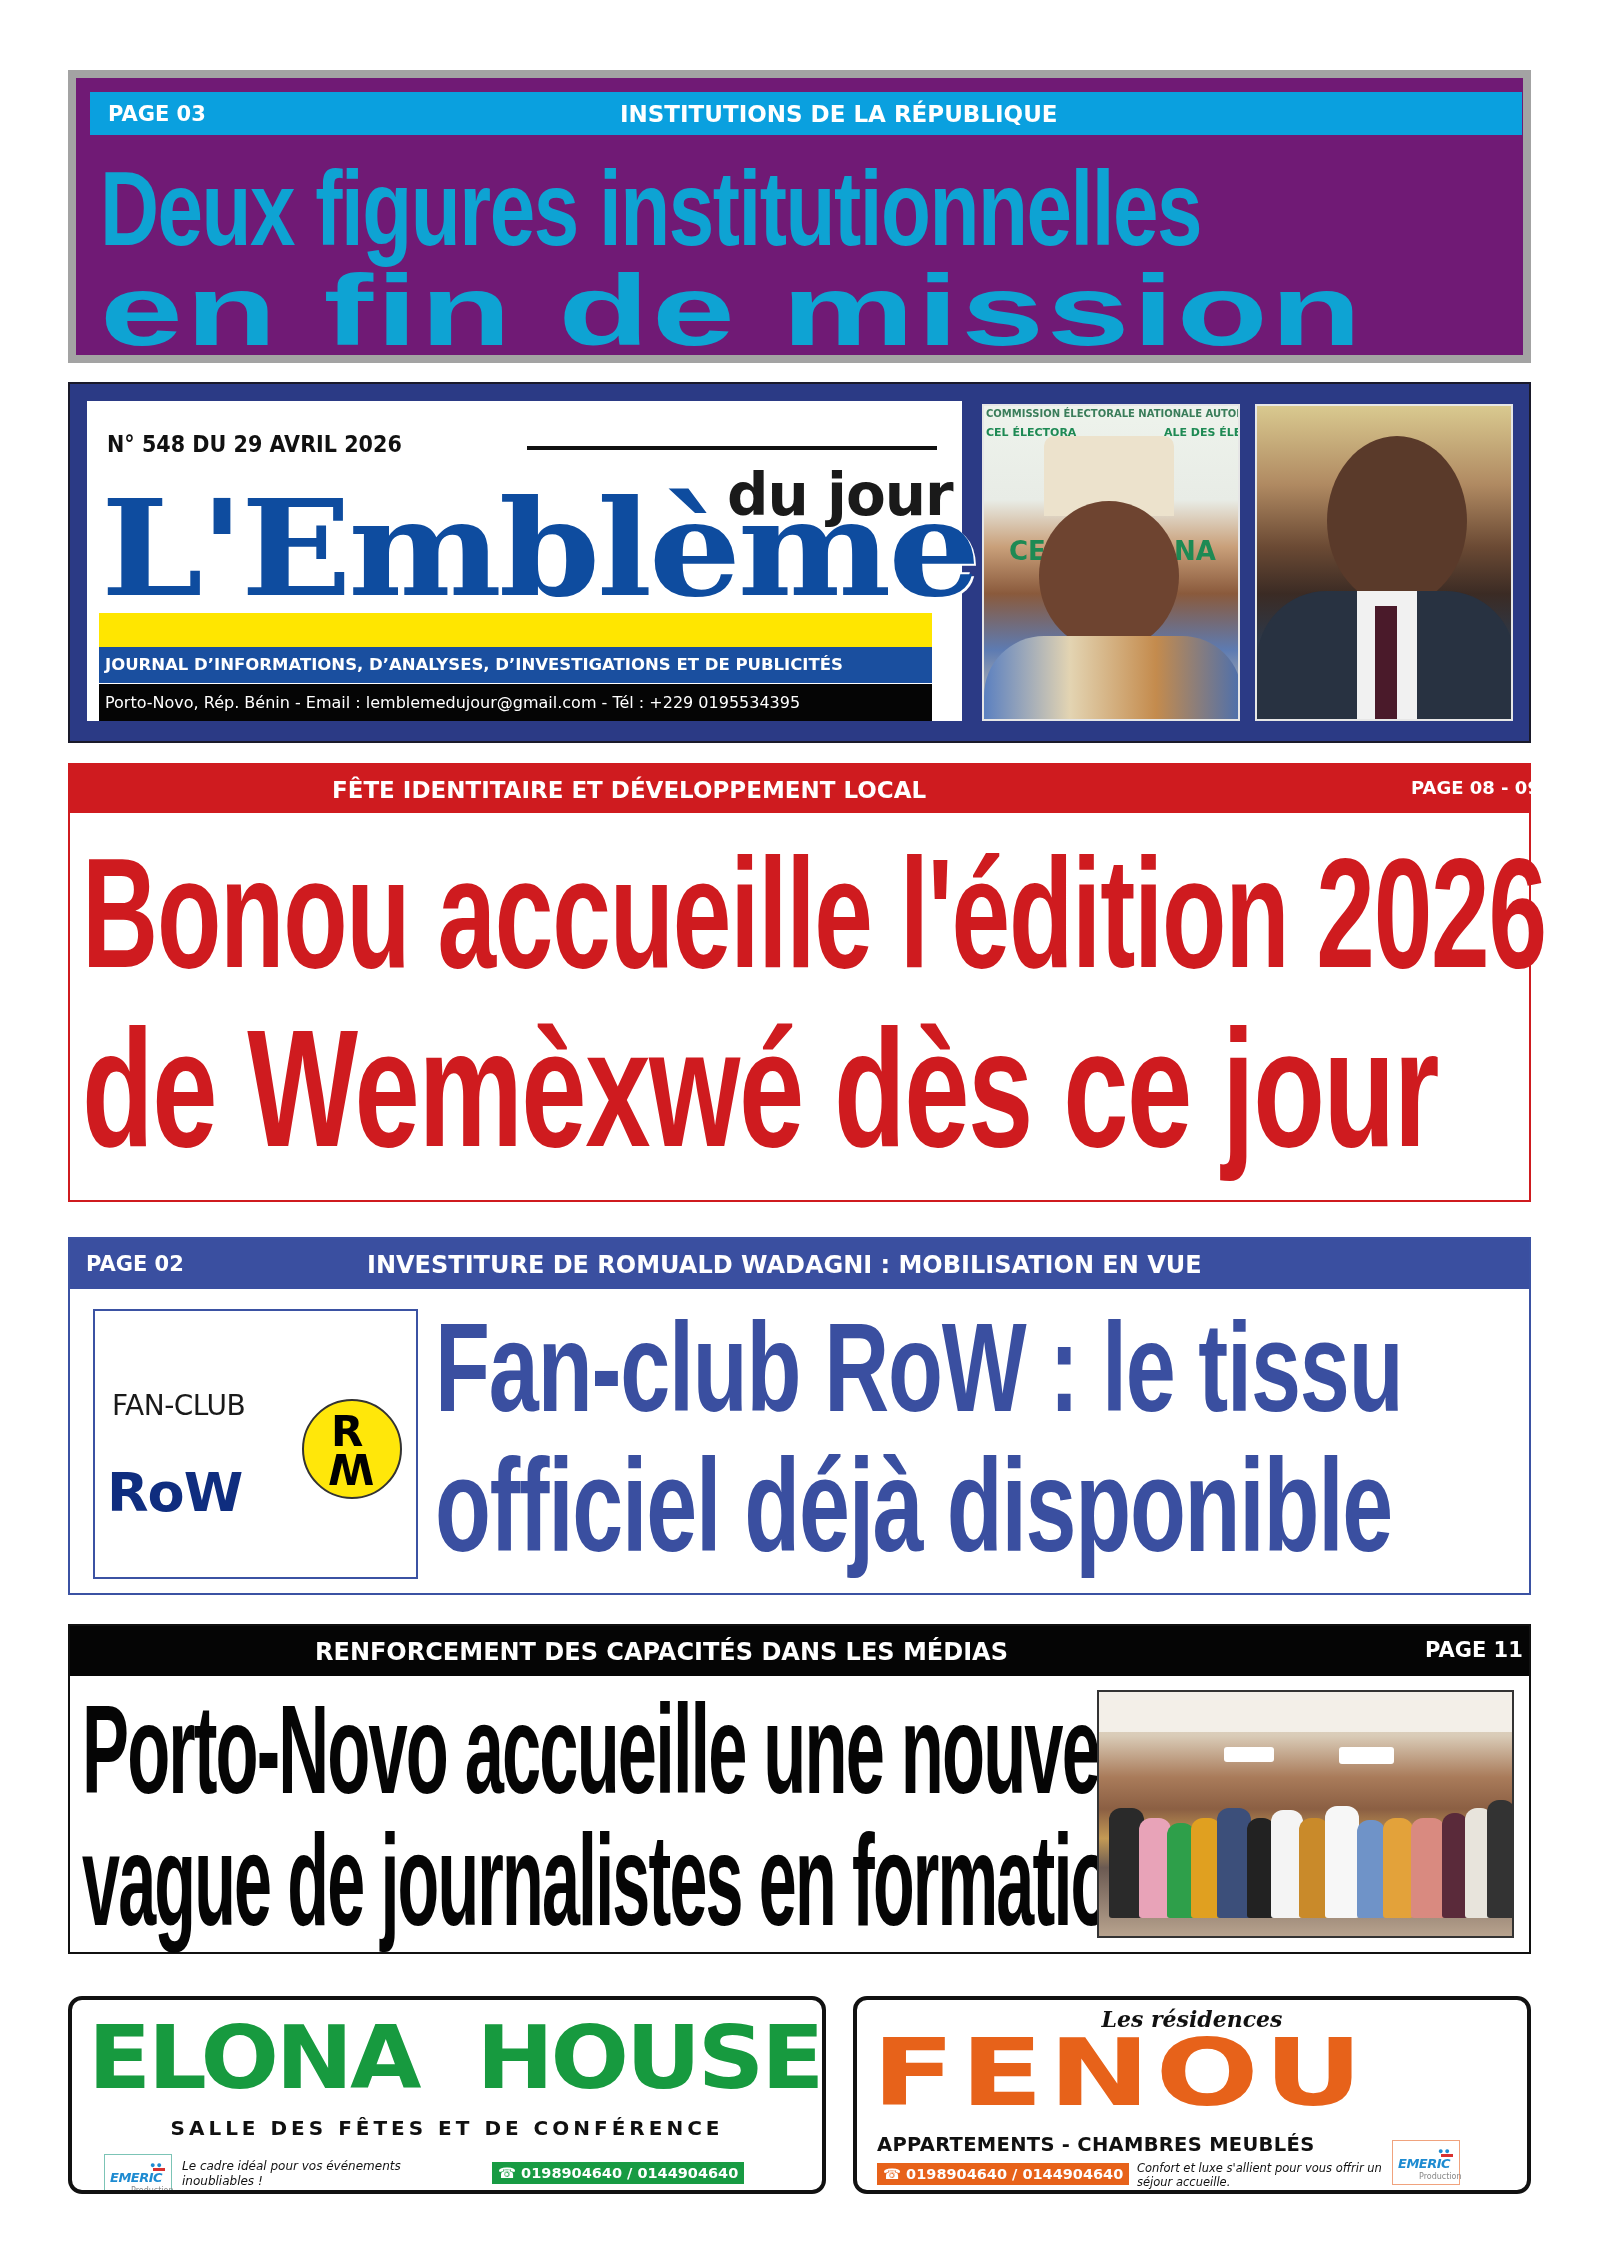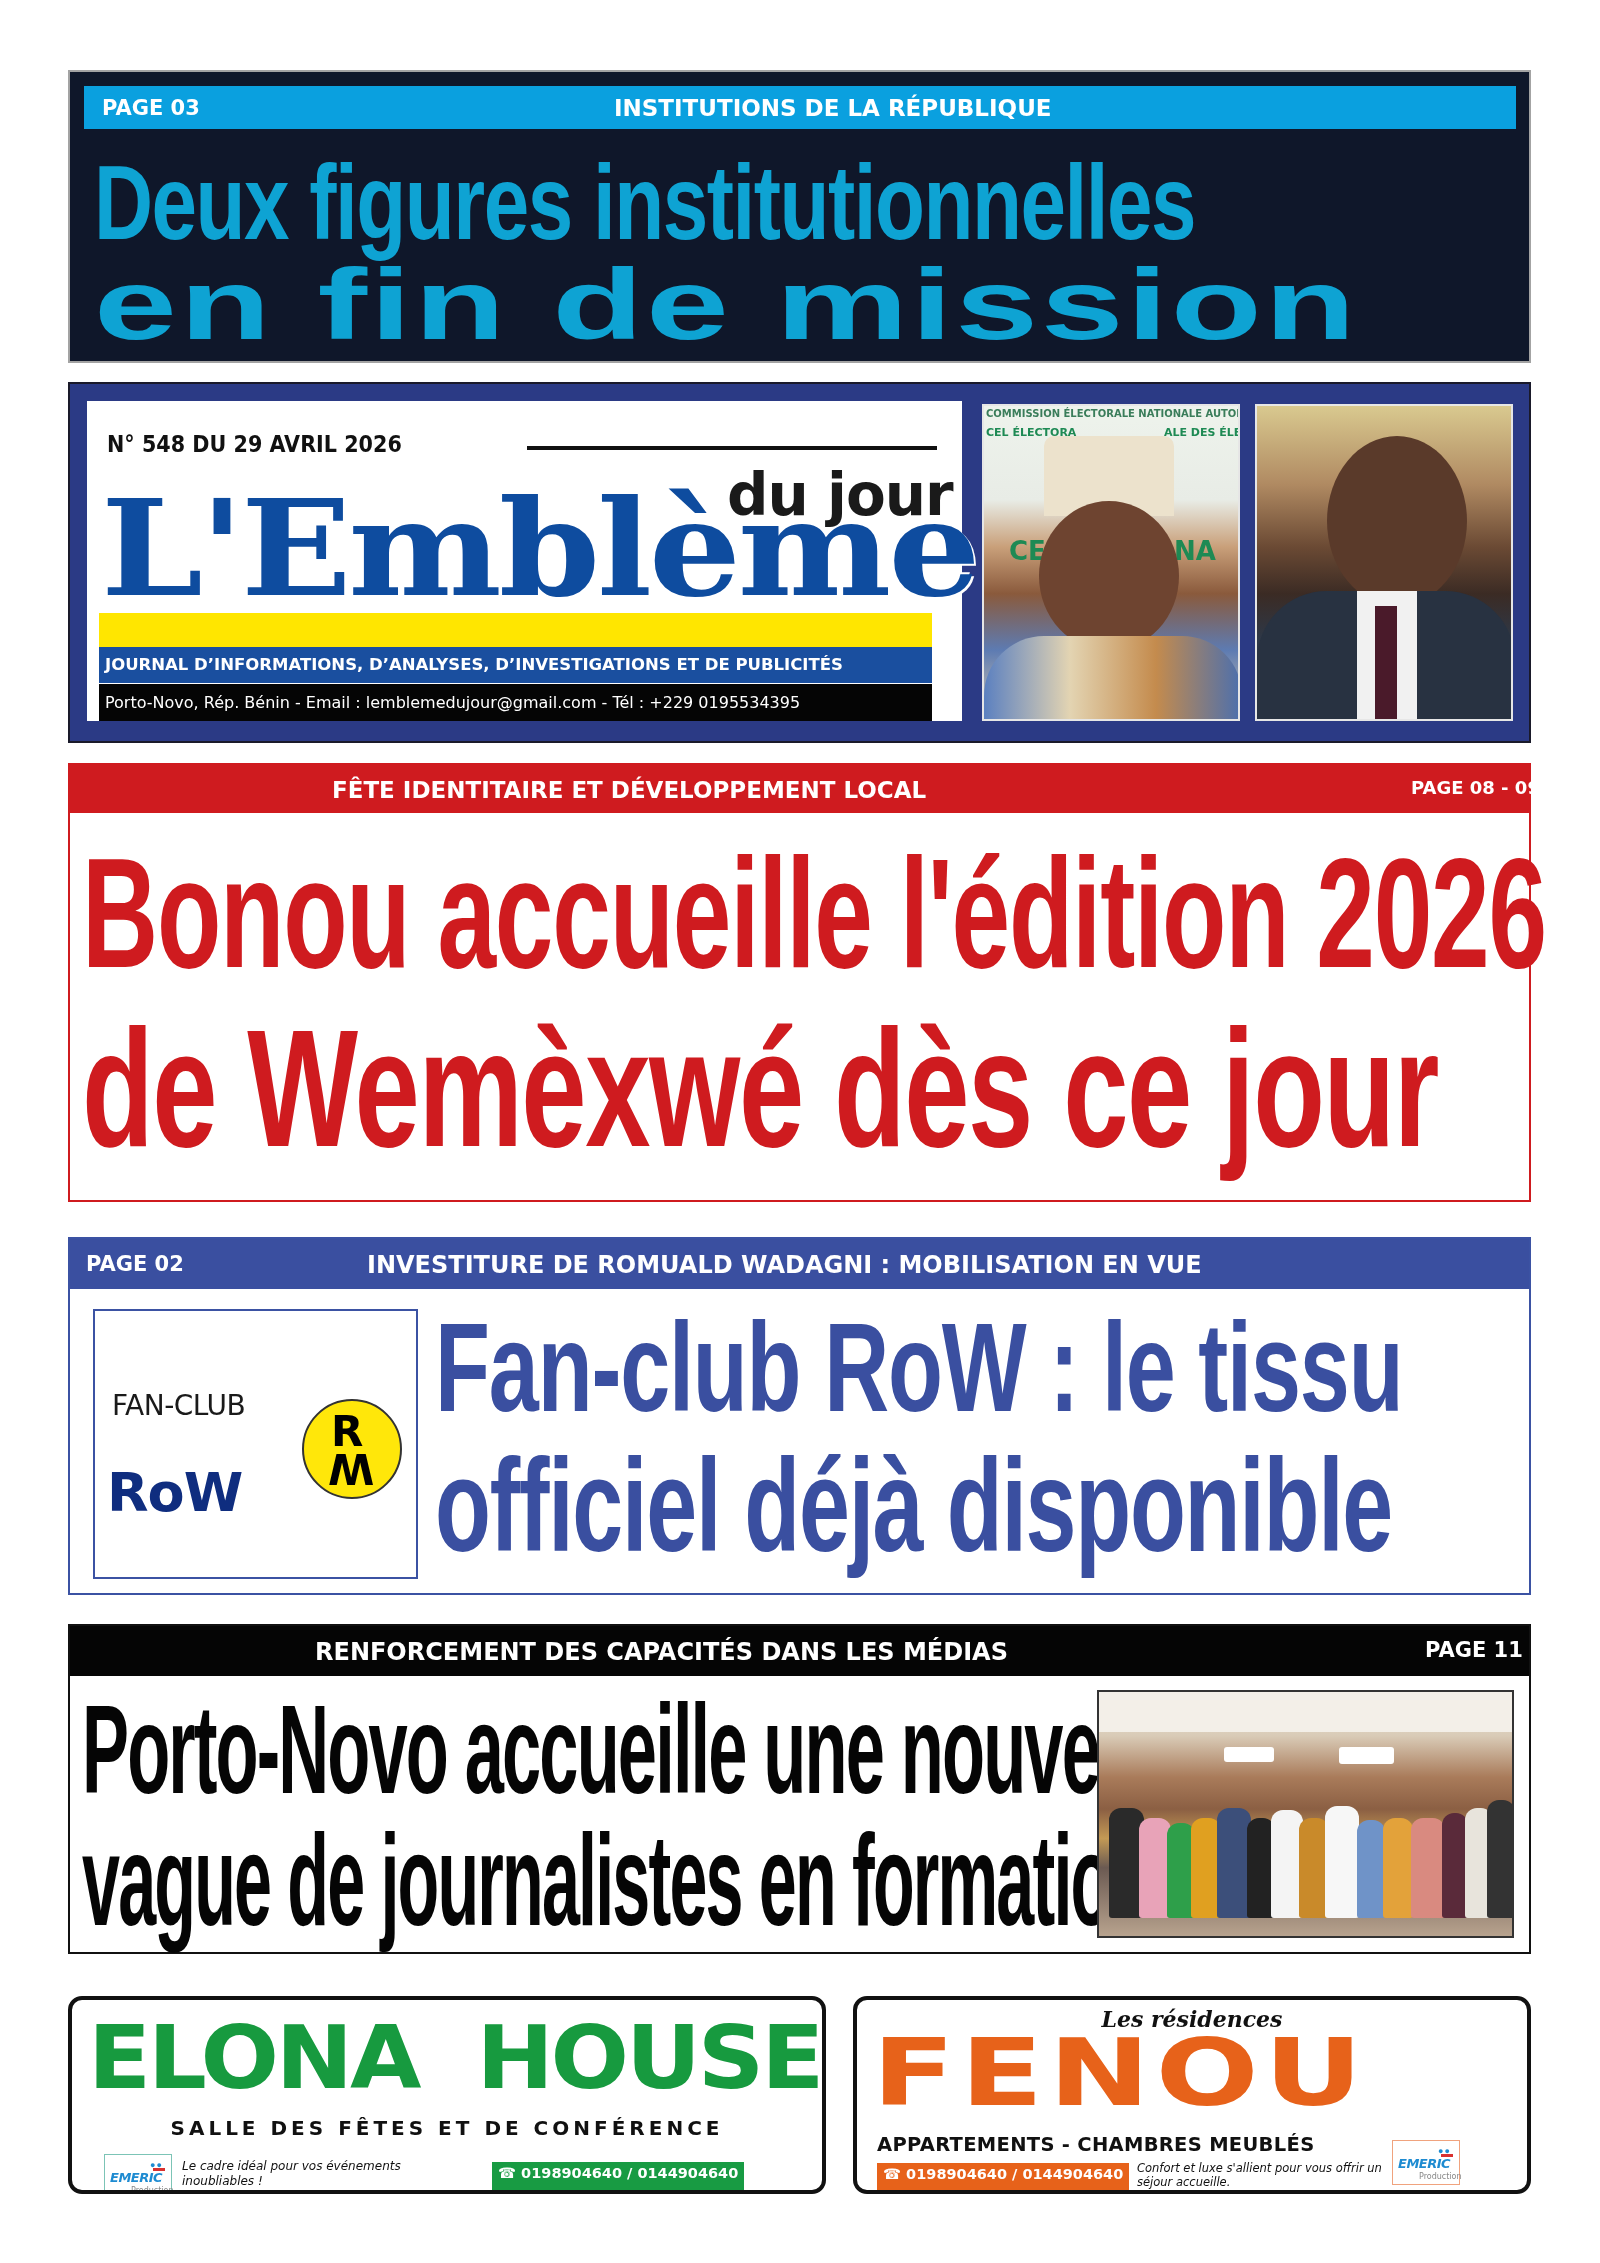--- a/index.html
+++ b/index.html
@@ -20,21 +20,21 @@
   .bar-label {
     position: absolute;
     font-family: "DejaVu Sans", sans-serif;
     font-weight: 700;
     color: #ffffff;
     white-space: nowrap;
     line-height: 1;
   }
 
   
-  #s1 { left: 68px; top: 70px; width: 1463px; height: 293px; border: 2px solid #a3a3a3; background: #0f172a; }
+  #s1 { left: 68px; top: 70px; width: 1463px; height: 293px; border: 8px solid #a3a3a3; background: #701a75; }
   #s1 .bar { position: absolute; left: 14px; top: 14px; width: 1432px; height: 43px; background: #0aa0df; }
   #s1 .page { left: 18px; top: 12px; font-size: 21px; }
   #s1 .kicker { left: 530px; top: 11px; font-size: 23px; }
   #s1 .h1 { left: 24px; top: 78px; font-size: 112px; color: #0ea3d3; transform: scale(0.73, 0.95); }
   #s1 .h2 { left: 24px; top: 183px; font-size: 108px; color: #0ea3d3; transform: scale(1.38, 0.92); letter-spacing: 2px; }
 
   
   #mast { left: 68px; top: 382px; width: 1463px; height: 361px; background: #2b3a85; border: 2px solid #1a1a2a; }
   #mast .logo-panel { position: absolute; left: 17px; top: 17px; width: 875px; height: 320px; background: #fff; }
   #mast .issue { position: absolute; left: 20px; top: 30px; font-size: 23px; font-weight: 700; color: #111; font-family: "DejaVu Sans", sans-serif; transform: scale(0.9,1); transform-origin: left top; }
@@ -89,21 +89,21 @@
   #ad1 { left: 68px; width: 758px; }
   #ad2 { left: 853px; width: 678px; }
   #ad1 .title { position: absolute; left: 16px; top: 14px; font-family: "DejaVu Sans", sans-serif; font-weight: 900; font-size: 88px; color: #179a3f; letter-spacing: -3px; line-height: 1; transform: scale(1.05, 1); transform-origin: left top; white-space: pre; }
   #ad1 .sub { position: absolute; left: 0; width: 100%; text-align: center; top: 116px; font-family: "DejaVu Sans", sans-serif; font-weight: 700; font-size: 20px; letter-spacing: 4px; color: #111; }
   .emeric { position: absolute; width: 68px; height: 45px; border: 1px solid #7cc4b6; background: #fff; }
   .emeric .e-name { position: absolute; left: 5px; top: 15px; font-family: "DejaVu Sans", sans-serif; font-style: italic; font-weight: 700; font-size: 13px; color: #1e8bd1; letter-spacing: -0.5px; text-align: center; }
   .emeric .e-prod { position: absolute; left: 26px; top: 31px; font-family: "DejaVu Sans", sans-serif; font-size: 8px; color: #888; }
   .emeric .e-dots { position: absolute; left: 45px; top: 5px; font-size: 9px; color: #1e8bd1; letter-spacing: 1px; }
   .emeric .e-red { position: absolute; left: 48px; top: 13px; width: 12px; height: 3px; background: #d9312f; }
   .ad .slogan { position: absolute; font-family: "DejaVu Sans", sans-serif; font-style: italic; font-size: 12px; color: #111; line-height: 1.25; }
-  .phone { position: absolute; height: 32px; color: #fff; font-family: "DejaVu Sans", sans-serif; font-weight: 700; font-size: 14.5px; line-height: 22px; padding: 0 6px; white-space: nowrap; }
+  .phone { position: absolute; height: 22px; color: #fff; font-family: "DejaVu Sans", sans-serif; font-weight: 700; font-size: 14.5px; line-height: 22px; padding: 0 6px; white-space: nowrap; }
   #ad1 .phone { left: 420px; top: 162px; background: #189b43; }
   #ad2 .les { position: absolute; left: 0; width: 100%; text-align: center; top: 6px; font-family: "DejaVu Serif", serif; font-style: italic; font-weight: 700; font-size: 22px; color: #111; }
   #ad2 .title { position: absolute; left: 15px; top: 28px; font-family: "DejaVu Sans", sans-serif; font-weight: 900; font-size: 92px; color: #e7621a; letter-spacing: 4px; line-height: 1; transform: scale(1.32, 1); transform-origin: left top; }
   #ad2 .sub { position: absolute; left: 20px; top: 133px; font-family: "DejaVu Sans", sans-serif; font-weight: 700; font-size: 19.5px; color: #111; letter-spacing: 0.3px; white-space: nowrap; }
   #ad2 .phone { left: 20px; top: 163px; background: #e7621a; }
   #ad2 .slogan { left: 280px; top: 161px; font-size: 11.5px; }
   #ad2 .emeric { left: 535px; top: 140px; border-color: #f0a37e; }
 </style>
 </head>
 <body>

